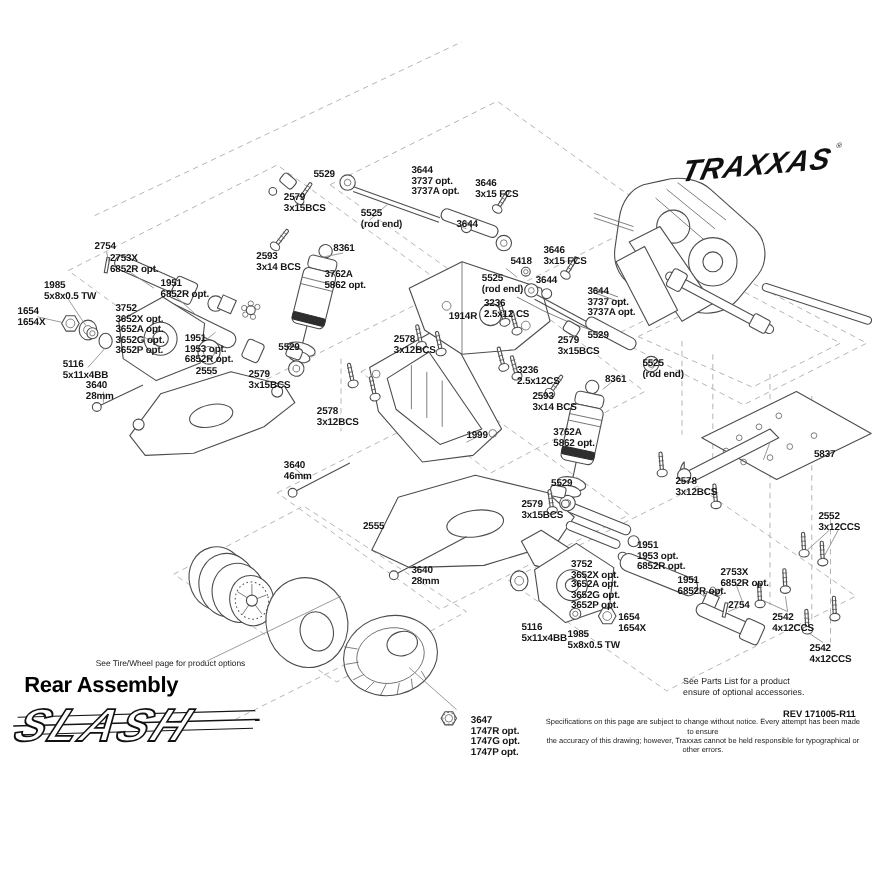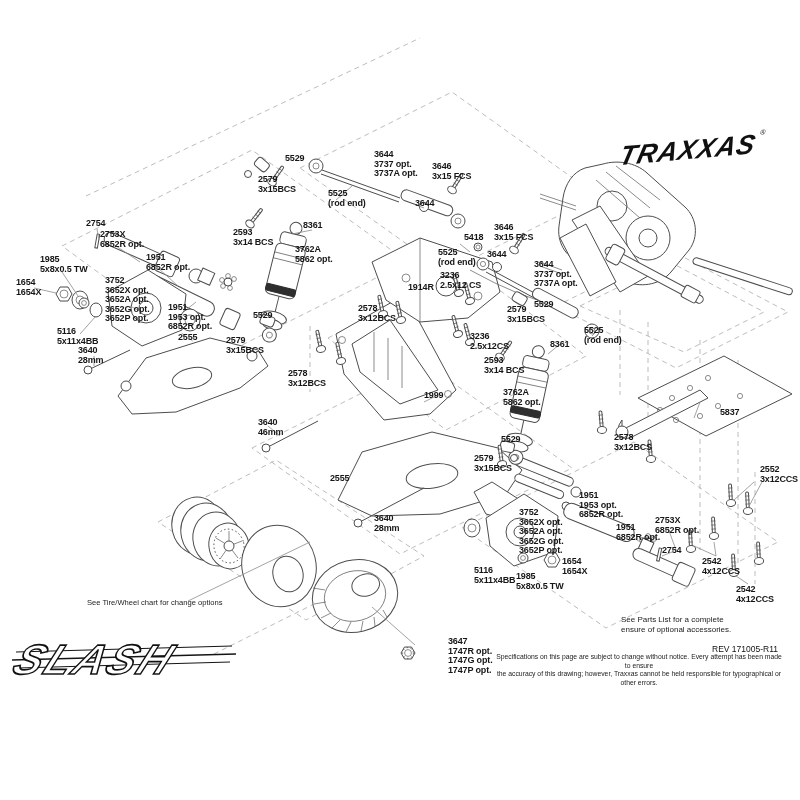--- a/index.html
+++ b/index.html
@@ -14,21 +14,21 @@
   .ld{stroke:#8c8c8c;stroke-width:.8;}
   .dark{fill:#2e2e2e;stroke:#2e2e2e;}
   .dots{fill:none;stroke:#4d4d4d;stroke-width:.9;stroke-dasharray:1.5 2.4;}
   
   .part-label{position:absolute;font-weight:bold;font-size:9px;line-height:9.6px;
               color:#161616;white-space:nowrap;letter-spacing:-.15px;}
   .title{position:absolute;left:22px;top:612px;margin:0;font-size:20px;font-weight:bold;
          color:#000;letter-spacing:-.3px;}
   .tire-note{position:absolute;left:87px;top:598px;font-size:7.6px;color:#222;}
   .parts-note{position:absolute;left:621px;top:615px;font-size:8px;line-height:10px;color:#222;}
-  .rev{position:absolute;right:22px;top:644px;font-size:8.5px;font-weight:normal;color:#111;}
+  .rev{position:absolute;right:22px;top:644px;font-size:8.5px;font-weight:bold;color:#111;}
   .disclaimer{position:absolute;left:494px;top:653px;width:290px;font-size:6.8px;
               line-height:8.6px;color:#222;text-align:center;}
 </style>
 </head>
 <body>
 
 <div class="page">
 
   <svg class="art" width="800" height="800" viewBox="0 0 800 800">
     <defs>
@@ -528,24 +528,24 @@
         <div>5529</div>
       </div>
       <div class="part-label" style="left: 474px; top: 454px;">
         <div>2579</div>
         <div>3x15BCS</div>
       </div>
       <div class="part-label" style="left: 614px; top: 433px;">
         <div>2578</div>
         <div>3x12BCS</div>
       </div>
-      <div class="part-label" style="left: 672px; top: 408px; padding-left: 48px;">
+      <div class="part-label" style="left: 692px; top: 408px; padding-left: 48px;">
         <div>5837</div>
       </div>
-      <div class="part-label" style="left: 744px; top: 465px; margin-left: 16px;">
+      <div class="part-label" style="left: 744px; top: 465px;">
         <div>2552</div>
         <div>3x12CCS</div>
       </div>
       <div class="part-label" style="left: 702px; top: 557px;">
         <div>2542</div>
         <div>4x12CCS</div>
       </div>
       <div class="part-label" style="left: 736px; top: 585px;">
         <div>2542</div>
         <div>4x12CCS</div>
@@ -592,33 +592,34 @@
         <div>3640</div>
         <div>28mm</div>
       </div>
       <div class="part-label" style="left: 258px; top: 418px;">
         <div>3640</div>
         <div>46mm</div>
       </div>
       <div class="part-label" style="left: 424px; top: 391px;">
         <div>1999</div>
       </div>
-      <div class="part-label" style="left: 428px; top: 637px; margin-left: 20px;">
+      <div class="part-label" style="left: 428px; top: 650px;">
         <div>3647</div>
         <div>1747R opt.</div>
         <div>1747G opt.</div>
         <div>1747P opt.</div>
       </div>
     </div>
 
-  <div class="tire-note">See Tire/Wheel chart for change options</div>
-
+  <div class="tire-note">See Tire/Wheel page for product options</div>
+
+  <h1 class="title">Rear Assembly</h1>
 
   <div class="parts-note">
-    <div>See Parts List for a complete</div>
+    <div>See Parts List for a product</div>
     <div>ensure of optional accessories.</div>
   </div>
 
   <div class="rev">REV 171005-R11</div>
 
   <div class="disclaimer">
     <div>Specifications on this page are subject to change without notice.  Every attempt has been made to ensure</div>
     <div>the accuracy of this drawing; however, Traxxas cannot be held responsible for typographical or other errors.</div>
   </div>
 

